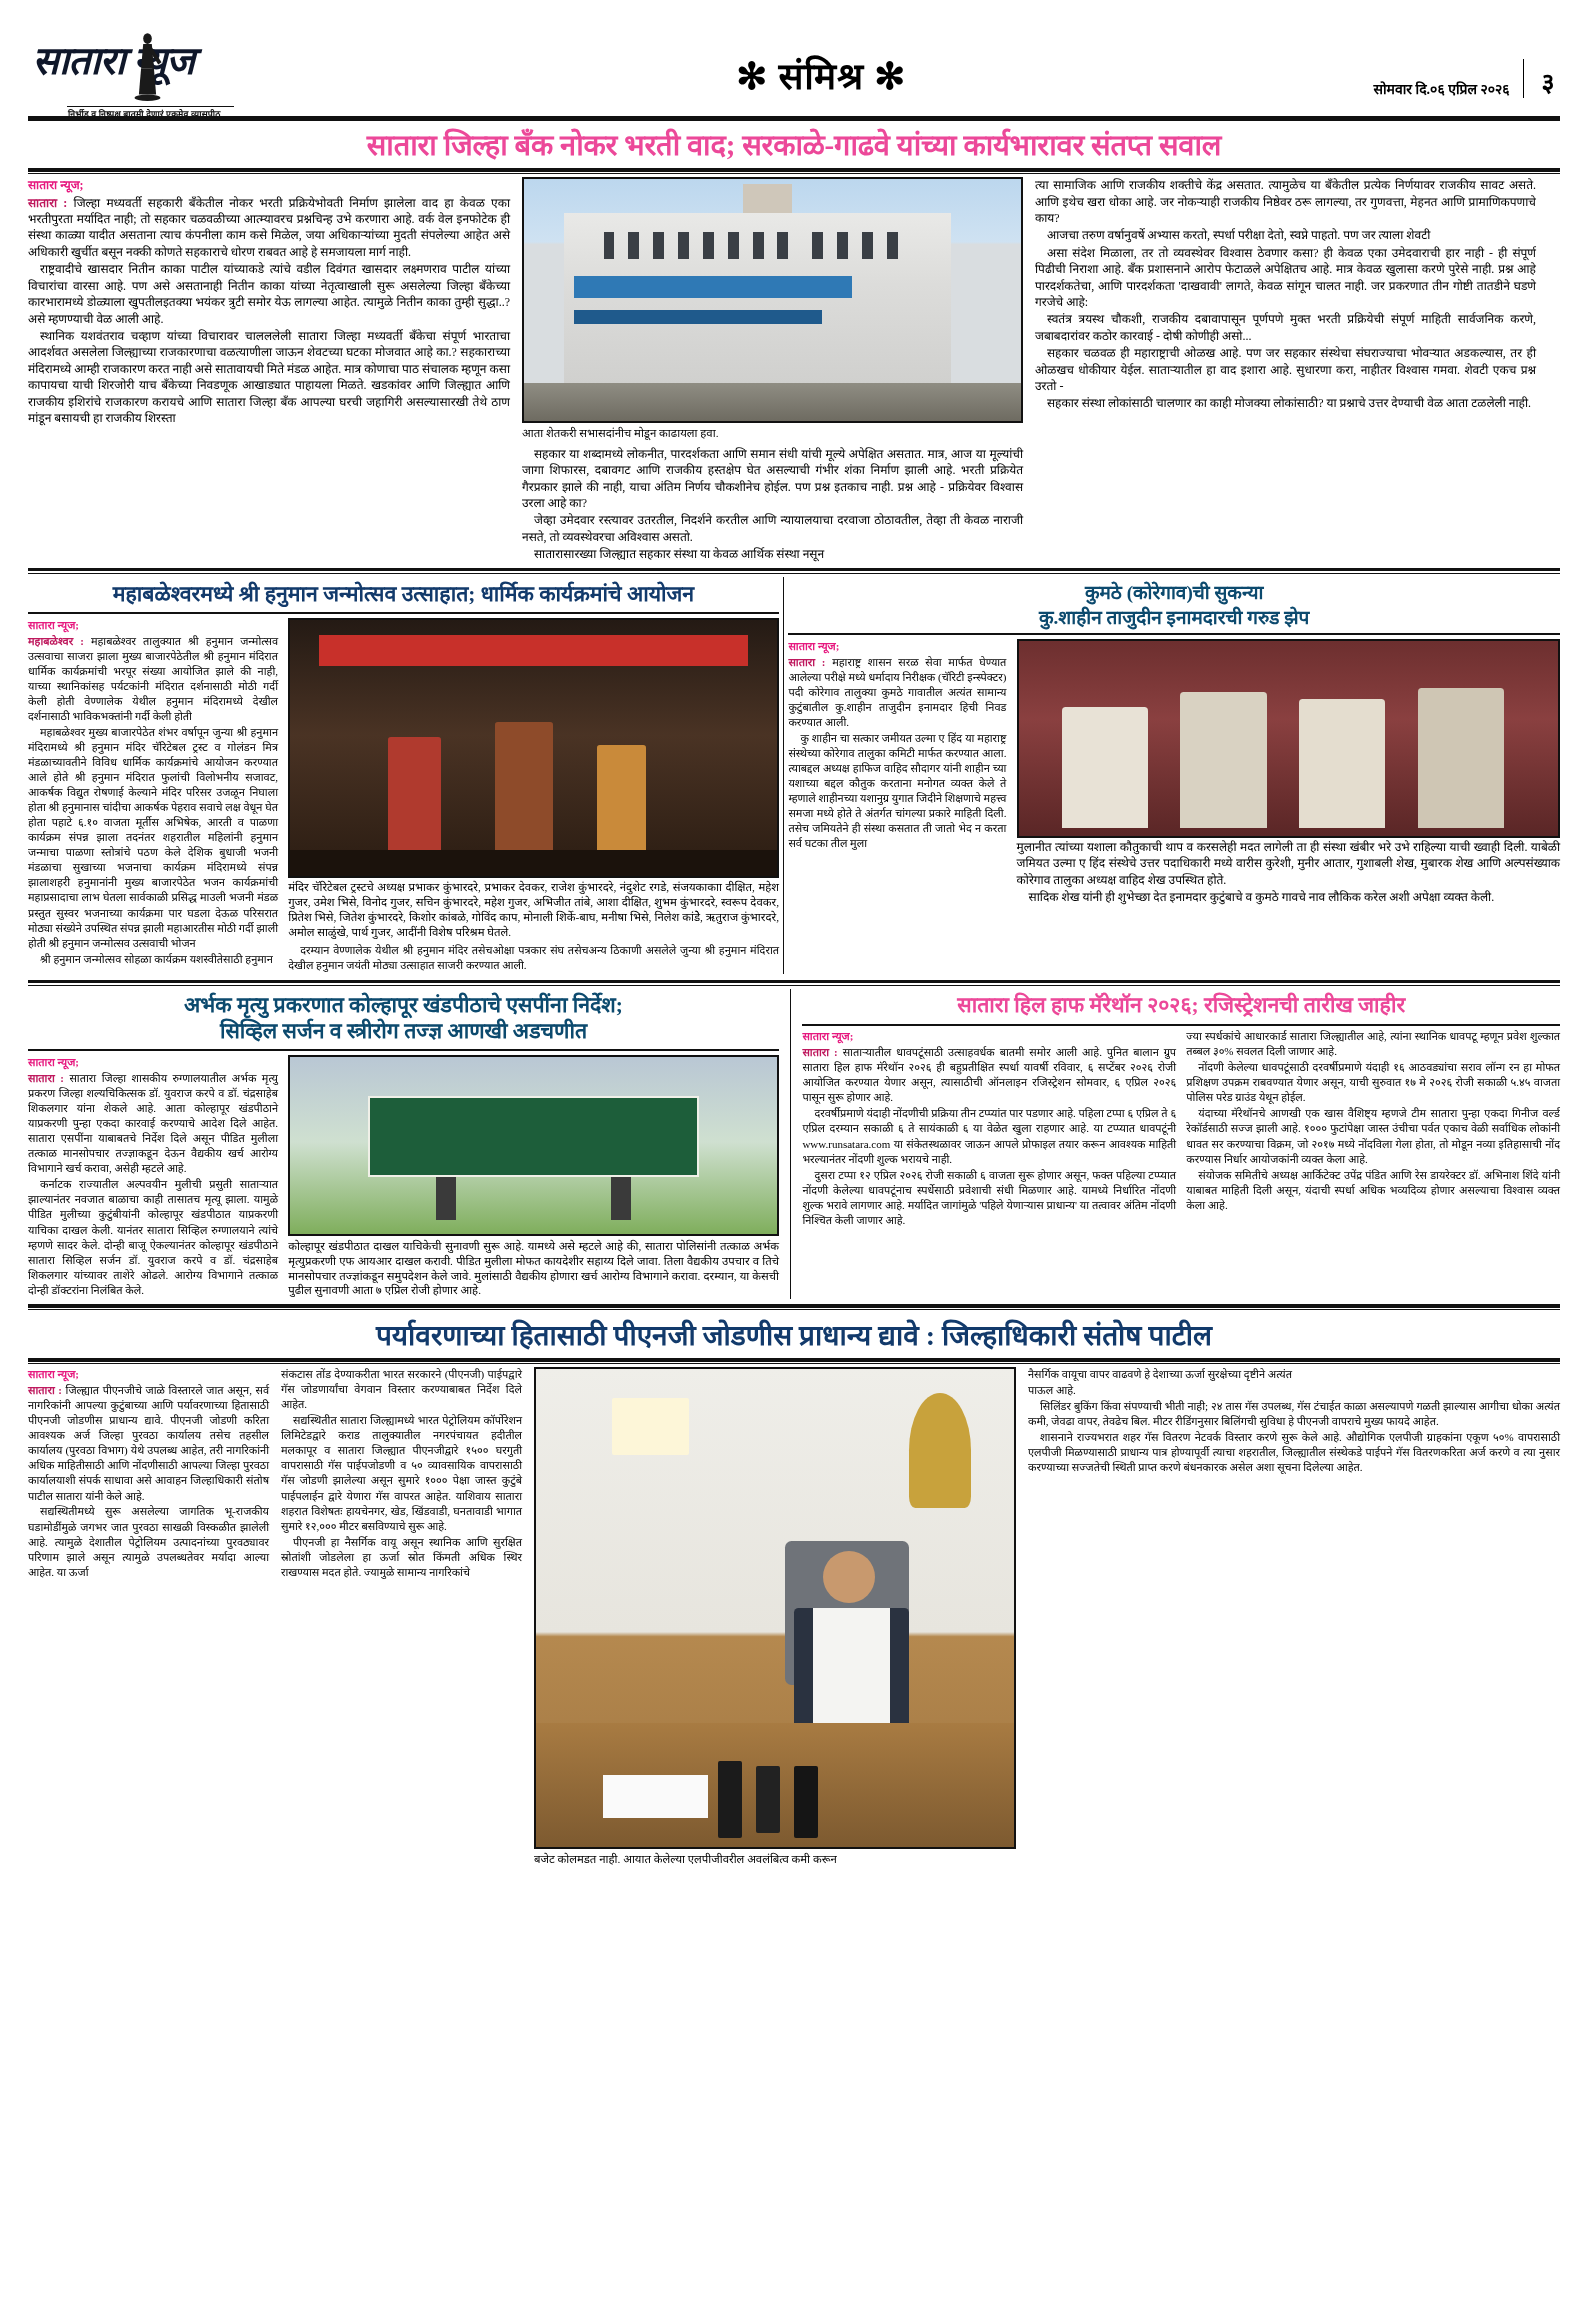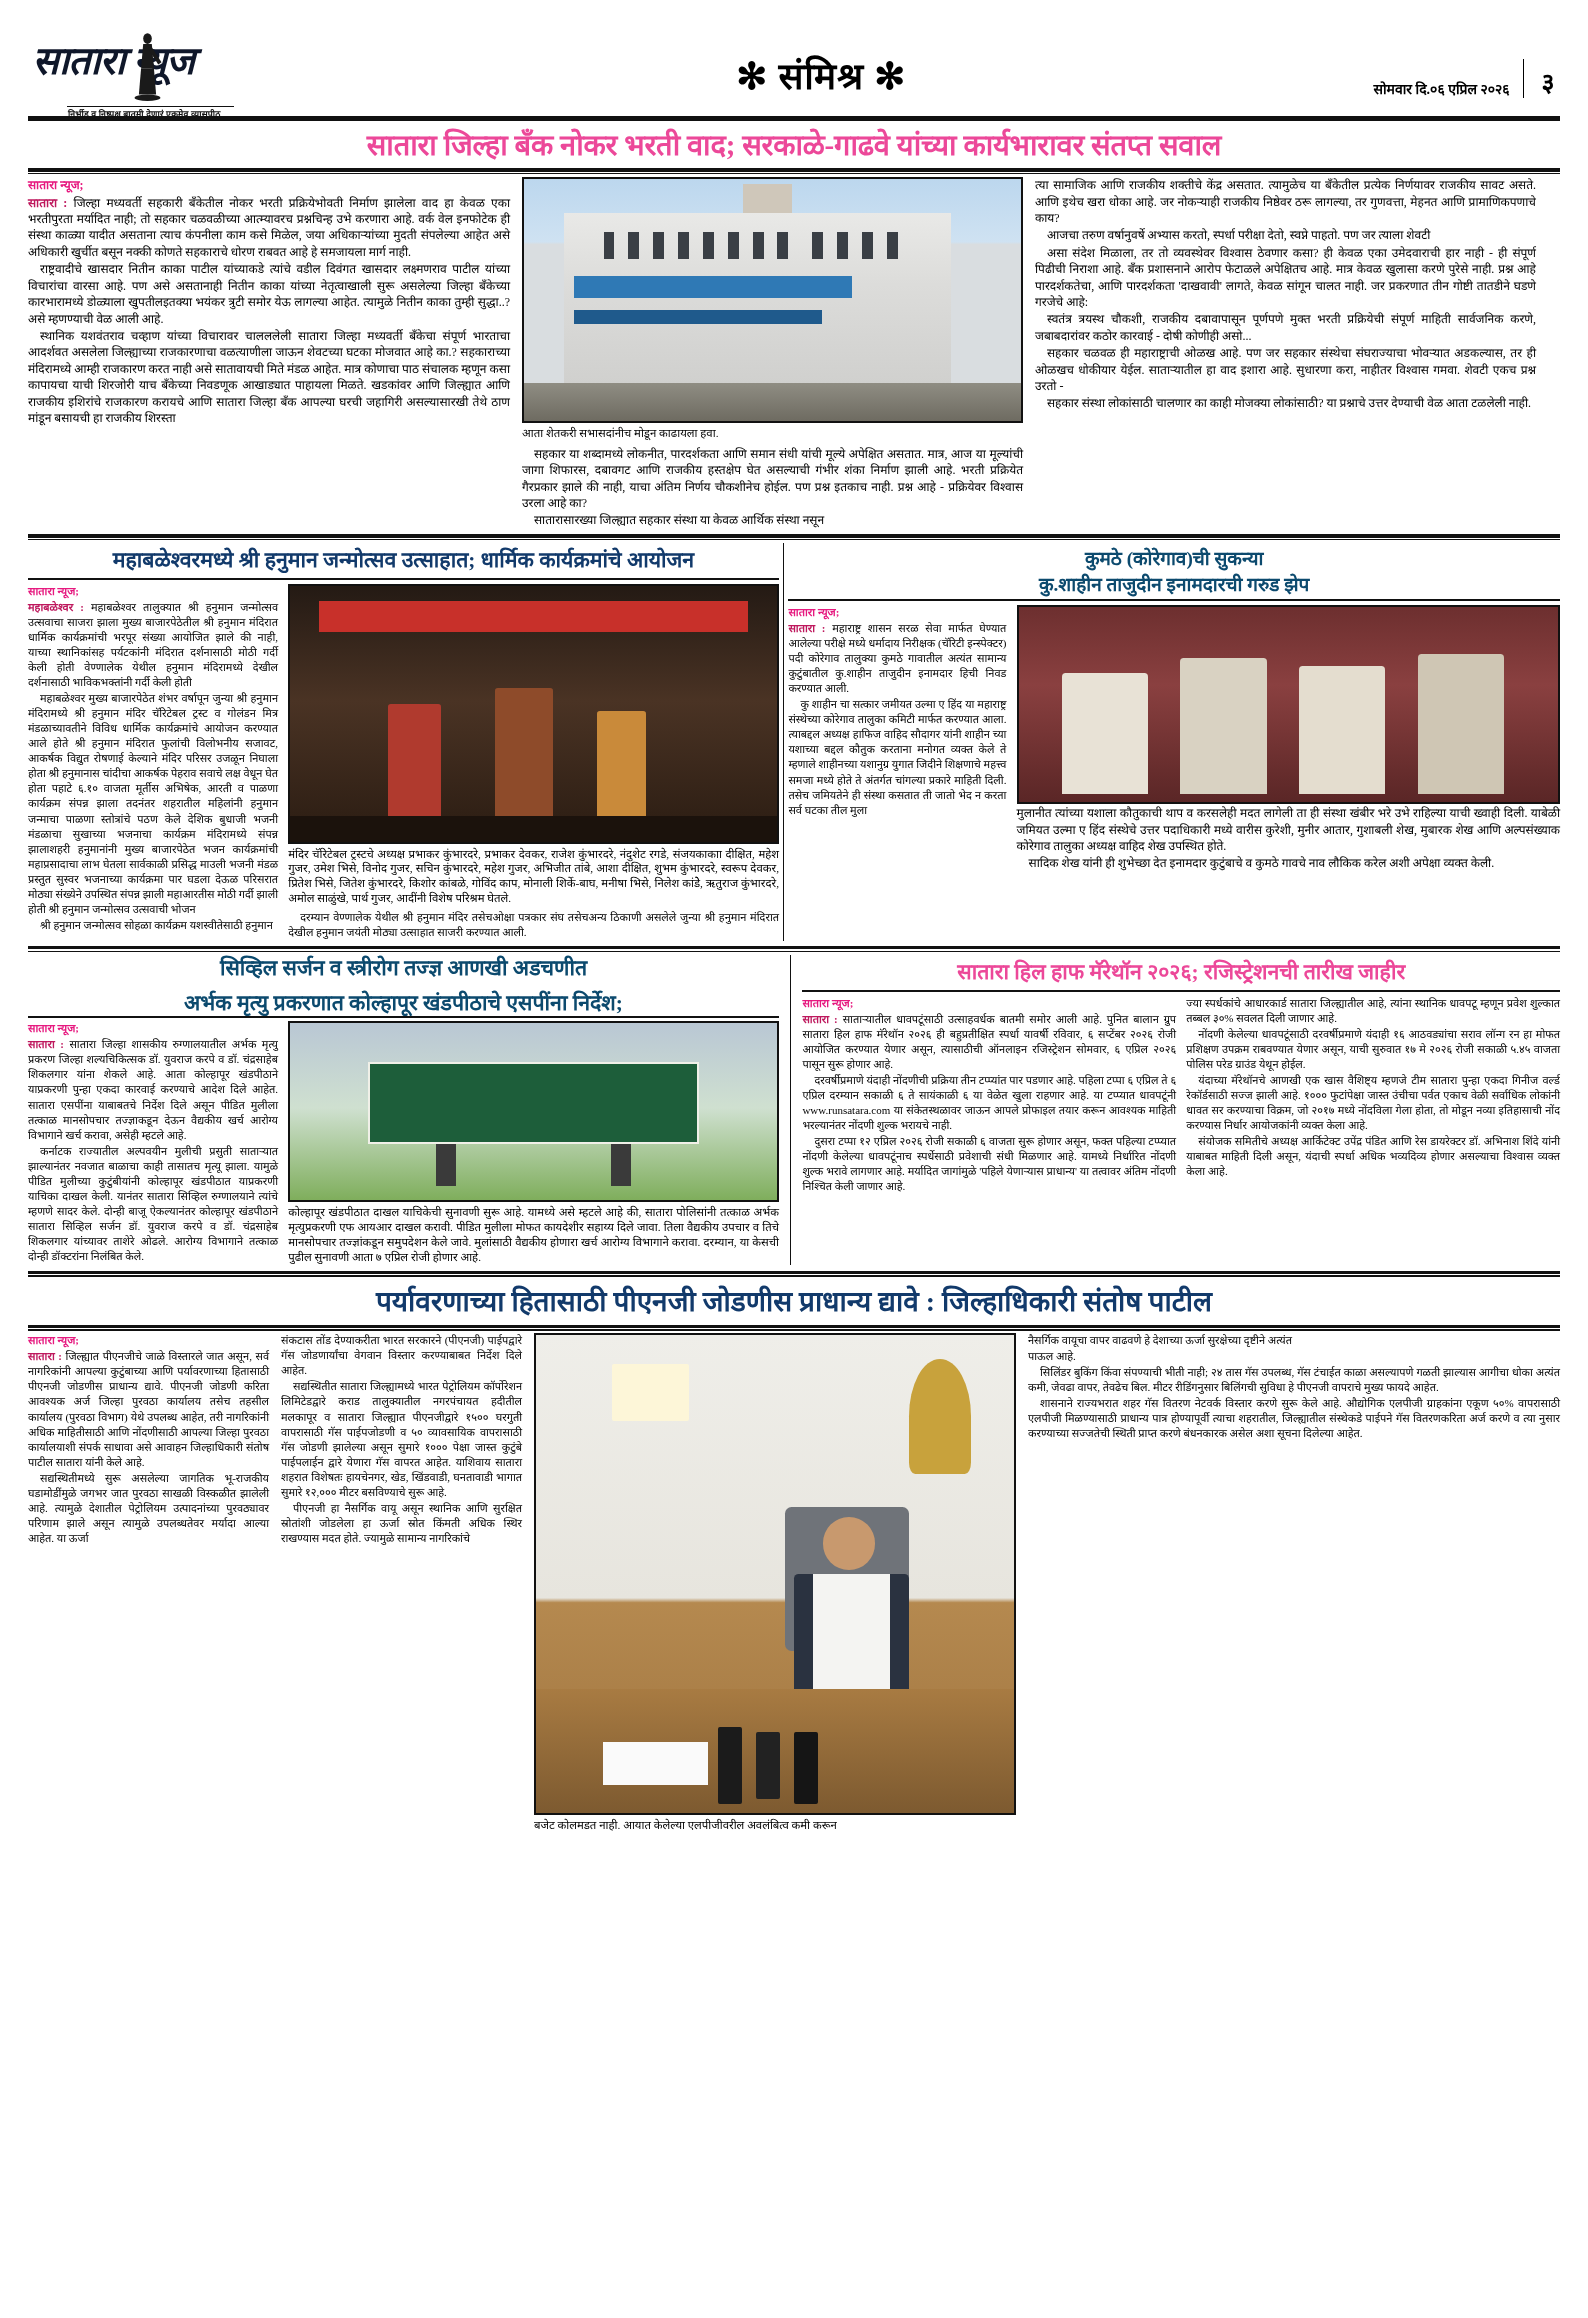--- a/index.html
+++ b/index.html
@@ -181,20 +181,21 @@
             <div class="win" style="left:63%"></div>
           <div class="win" style="left:68%"></div>
             <div class="win" style="left:73%"></div>
           <div class="band1"></div>
             <div class="band2"></div>
             <div class="ground"></div>
         </div>
         <div class="cap">आता शेतकरी सभासदांनीच मोडून काढायला हवा.</div>
         <div class="body-txt" style="margin-top:5px">
           <p>सहकार या शब्दामध्ये लोकनीत, पारदर्शकता आणि समान संधी यांची मूल्ये अपेक्षित असतात. मात्र, आज या मूल्यांची जागा शिफारस, दबावगट आणि राजकीय हस्तक्षेप घेत असल्याची गंभीर शंका निर्माण झाली आहे. भरती प्रक्रियेत गैरप्रकार झाले की नाही, याचा अंतिम निर्णय चौकशीनेच होईल. पण प्रश्न इतकाच नाही. प्रश्न आहे - प्रक्रियेवर विश्वास उरला आहे का?</p>
+          <p>जेव्हा उमेदवार रस्त्यावर उतरतील, निदर्शने करतील आणि न्यायालयाचा दरवाजा ठोठावतील, तेव्हा ती केवळ नाराजी नसते, तो व्यवस्थेवरचा अविश्वास असतो.</p>
           <p>सातारासारख्या जिल्ह्यात सहकार संस्था या केवळ आर्थिक संस्था नसून</p>
         </div>
       </div>
       <div class="col" style="flex:0 0 501px">
         <div class="body-txt">
           <p class="noind">त्या सामाजिक आणि राजकीय शक्तीचे केंद्र असतात. त्यामुळेच या बँकेतील प्रत्येक निर्णयावर राजकीय सावट असते. आणि इथेच खरा धोका आहे. जर नोकऱ्याही राजकीय निष्ठेवर ठरू लागल्या, तर गुणवत्ता, मेहनत आणि प्रामाणिकपणाचे काय?</p>
           <p>आजचा तरुण वर्षानुवर्षे अभ्यास करतो, स्पर्धा परीक्षा देतो, स्वप्ने पाहतो. पण जर त्याला शेवटी</p>
           <p>असा संदेश मिळाला, तर तो व्यवस्थेवर विश्वास ठेवणार कसा? ही केवळ एका उमेदवाराची हार नाही - ही संपूर्ण पिढीची निराशा आहे. बँक प्रशासनाने आरोप फेटाळले अपेक्षितच आहे. मात्र केवळ खुलासा करणे पुरेसे नाही. प्रश्न आहे पारदर्शकतेचा, आणि पारदर्शकता 'दाखवावी' लागते, केवळ सांगून चालत नाही. जर प्रकरणात तीन गोष्टी तातडीने घडणे गरजेचे आहे:</p>
           <p>स्वतंत्र त्रयस्थ चौकशी, राजकीय दबावापासून पूर्णपणे मुक्त भरती प्रक्रियेची संपूर्ण माहिती सार्वजनिक करणे, जबाबदारांवर कठोर कारवाई - दोषी कोणीही असो...</p>
           <p>सहकार चळवळ ही महाराष्ट्राची ओळख आहे. पण जर सहकार संस्थेचा संघराज्याचा भोवऱ्यात अडकल्यास, तर ही ओळखच धोकीयार येईल. साताऱ्यातील हा वाद इशारा आहे. सुधारणा करा, नाहीतर विश्वास गमवा. शेवटी एकच प्रश्न उरतो -</p>
@@ -268,22 +269,22 @@
   </div>
 
   <div class="rule-pair" style="margin-top:5.6px">
       <div class="a"></div>
       <div class="b"></div>
     </div>
 
   <div style="display:flex; gap:11px;">
 
     <div style="flex:0 0 751px">
+      <div class="hl hl-sec hl-black" style="padding-bottom:0">अर्भक मृत्यु प्रकरणात कोल्हापूर खंडपीठाचे एसपींना निर्देश;</div>
       <div class="hl hl-sec hl-black" style="padding-top:1.9px">सिव्हिल सर्जन व स्त्रीरोग तज्ज्ञ आणखी अडचणीत</div>
-      <div class="hl hl-sec hl-black" style="padding-bottom:0">अर्भक मृत्यु प्रकरणात कोल्हापूर खंडपीठाचे एसपींना निर्देश;</div>
       <div class="rule-thin"></div>
       <div class="subcols" style="margin-top:3.7px">
         <div style="flex:0 0 250px">
           <div class="body-txt" style="font-size:11px">
             <p class="noind"><span class="byline-l">सातारा न्यूज;</span><span class="byline">सातारा :</span> <span>सातारा जिल्हा शासकीय रुग्णालयातील अर्भक मृत्यु प्रकरण जिल्हा शल्यचिकित्सक डॉ. युवराज करपे व डॉ. चंद्रसाहेब शिकलगार यांना शेकले आहे. आता कोल्हापूर खंडपीठाने याप्रकरणी पुन्हा एकदा कारवाई करण्याचे आदेश दिले आहेत. सातारा एसपींना याबाबतचे निर्देश दिले असून पीडित मुलीला तत्काळ मानसोपचार तज्ज्ञाकडून देऊन वैद्यकीय खर्च आरोग्य विभागाने खर्च करावा, असेही म्हटले आहे.</span></p>
             <p>कर्नाटक राज्यातील अल्पवयीन मुलीची प्रसुती साताऱ्यात झाल्यानंतर नवजात बाळाचा काही तासातच मृत्यू झाला. यामुळे पीडित मुलीच्या कुटुंबीयांनी कोल्हापूर खंडपीठात याप्रकरणी याचिका दाखल केली. यानंतर सातारा सिव्हिल रुग्णालयाने त्यांचे म्हणणे सादर केले. दोन्ही बाजू ऐकल्यानंतर कोल्हापूर खंडपीठाने सातारा सिव्हिल सर्जन डॉ. युवराज करपे व डॉ. चंद्रसाहेब शिकलगार यांच्यावर ताशेरे ओढले. आरोग्य विभागाने तत्काळ दोन्ही डॉक्टरांना निलंबित केले.</p>
           </div>
         </div>
         <div style="flex:1">
           <div class="photo ph-board">

